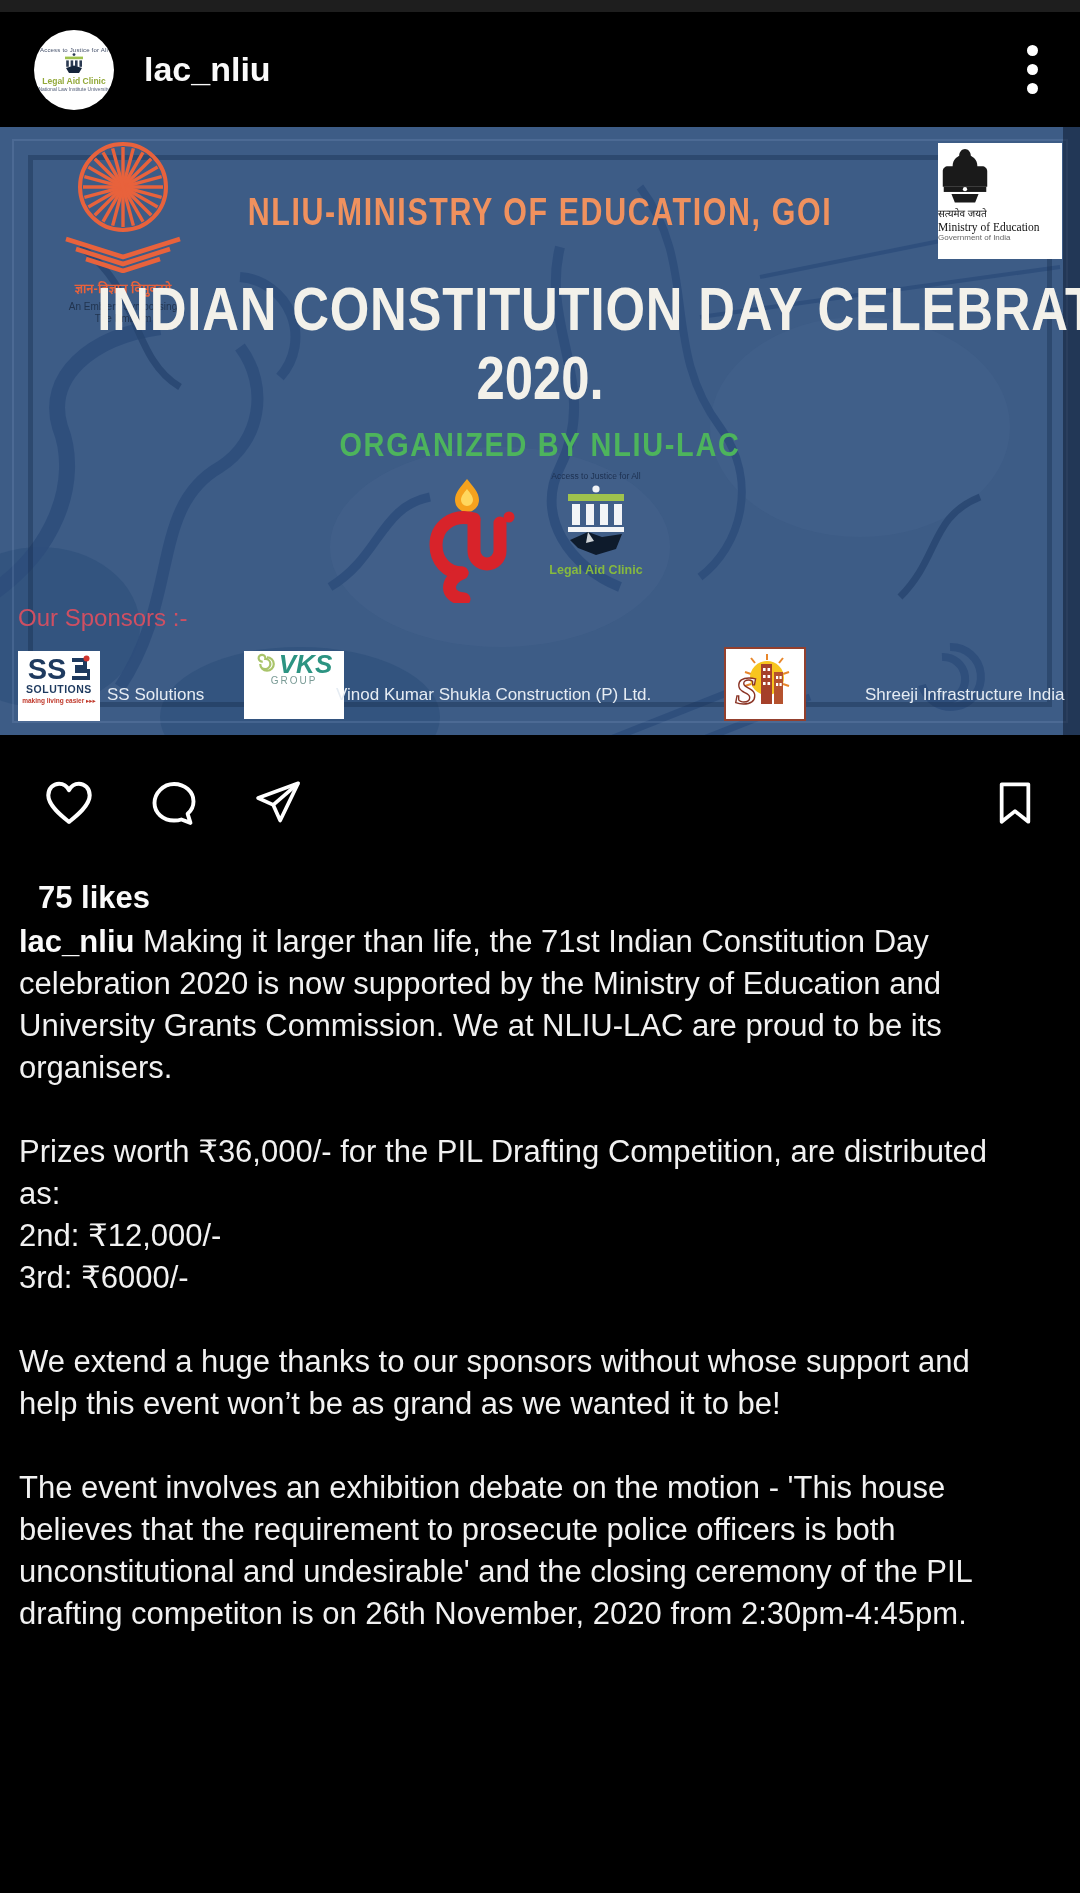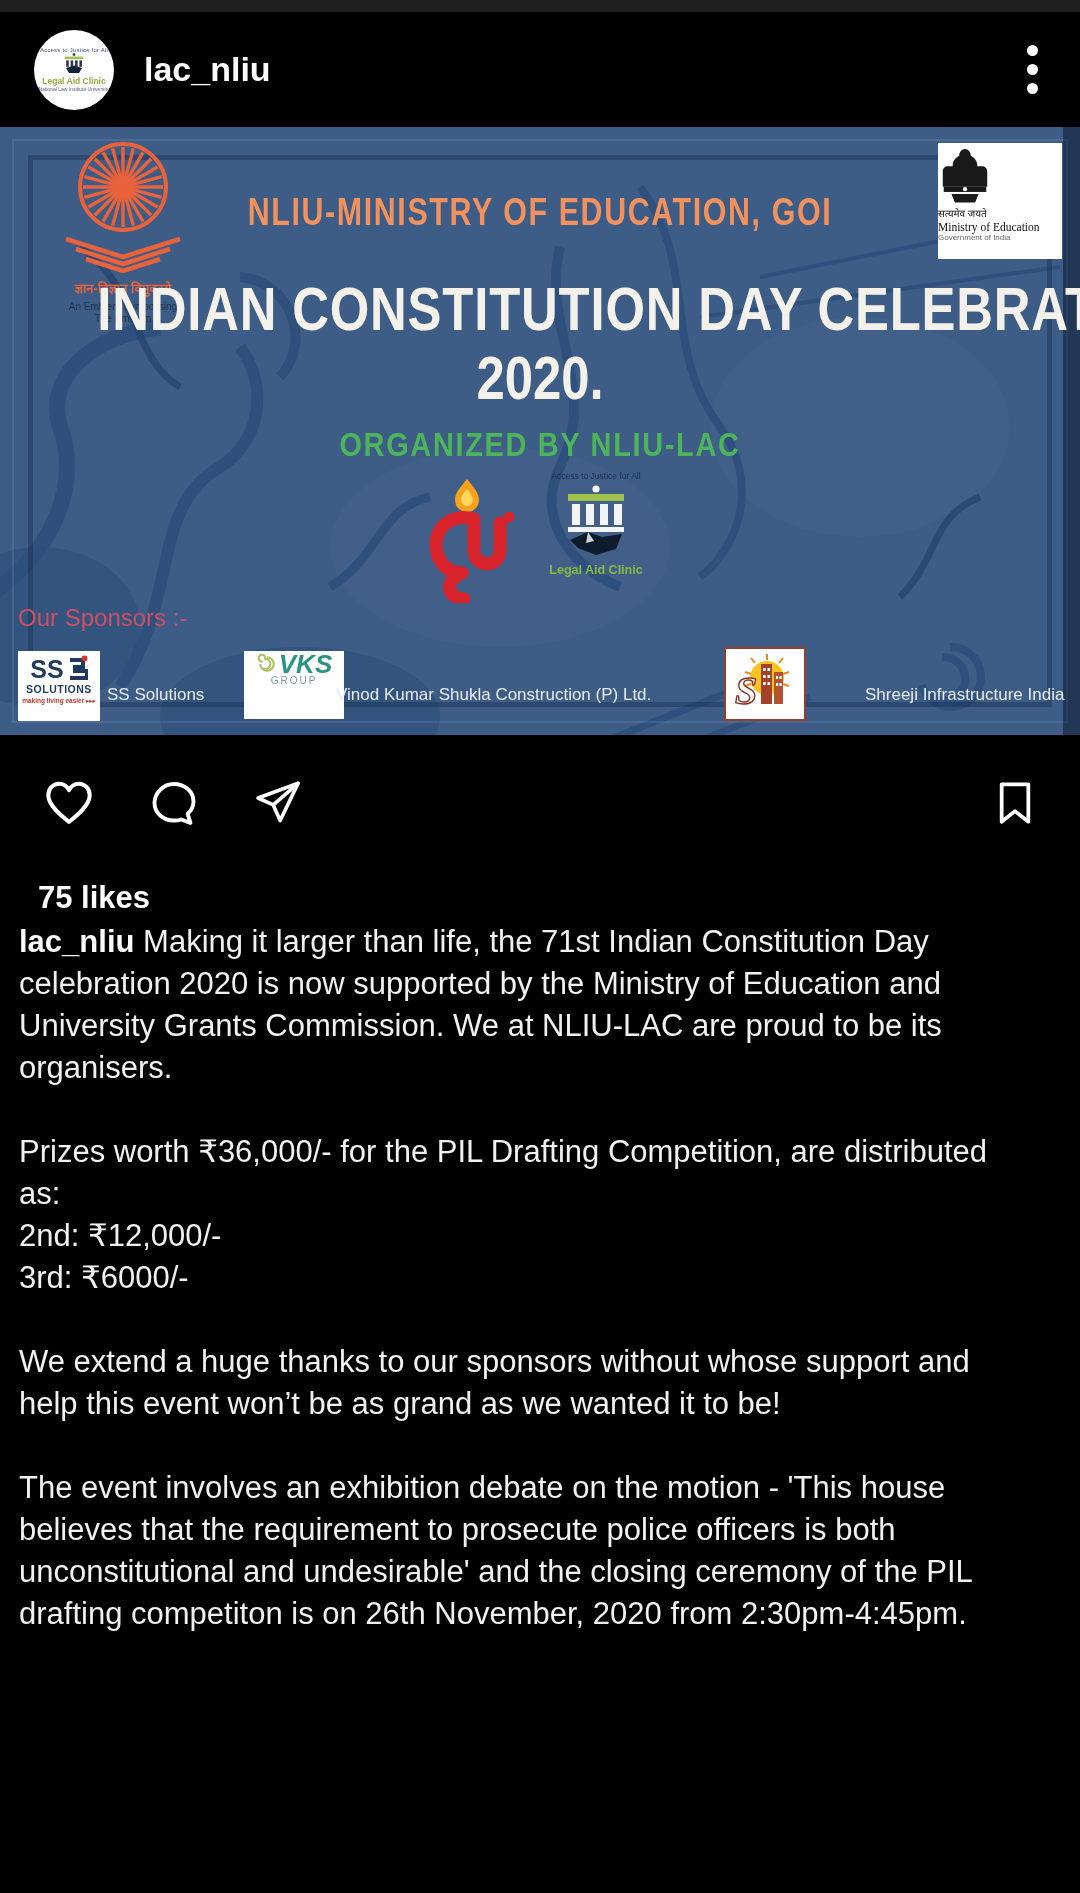--- a/index.html
+++ b/index.html
@@ -40,21 +40,21 @@
   .nliu-logo{position:absolute;left:412px;top:350px;}
   .lac-arc{position:absolute;left:536px;top:344px;width:120px;text-align:center;font-size:8.5px;color:#1d3050;}
   .lac-logo{position:absolute;left:548px;top:358px;width:96px;text-align:center;}
   .lac-label{font-size:12.5px;font-weight:bold;color:#86b93f;margin-top:2px;}
 
   .sponsors-heading{position:absolute;left:18px;top:477px;font-size:24px;color:#cf4f62;}
 
   .sp-box{position:absolute;background:#fff;box-sizing:border-box;overflow:hidden;}
   .sp-box1{left:18px;top:524px;width:82px;height:70px;padding:4px 3px;}
   .ss-row{display:flex;align-items:flex-end;justify-content:center;gap:2px;}
-  .ss-ss{font-size:25px;font-weight:bold;color:#1e3a5f;line-height:24px;}
+  .ss-ss{font-size:29px;font-weight:bold;color:#1e3a5f;line-height:24px;}
   .ss-solutions{font-size:10.5px;letter-spacing:.5px;color:#1e3a5f;text-align:center;margin-top:2px;font-weight:bold;}
   .ss-tagline{font-size:6.5px;color:#c0392b;text-align:center;font-weight:bold;margin-top:2px;white-space:nowrap;}
   .sp-box2{left:244px;top:524px;width:100px;height:68px;padding:0 2px;}
   .vks-row{display:flex;align-items:center;justify-content:center;gap:1px;}
   .vks-name{font-size:26px;font-weight:bold;font-style:italic;color:#2c9482;line-height:26px;}
   .vks-group{font-size:10px;letter-spacing:2px;color:#7a9b96;text-align:center;margin-top:-2px;}
   .sp-box3{left:724px;top:520px;width:82px;height:74px;border:2px solid #93402e;display:flex;align-items:center;justify-content:center;}
   .sp-label{position:absolute;font-size:17px;color:#e6ecf3;white-space:nowrap;}
   .sp-label1{left:107px;top:558px;}
   .sp-label2{left:336px;top:558px;}

